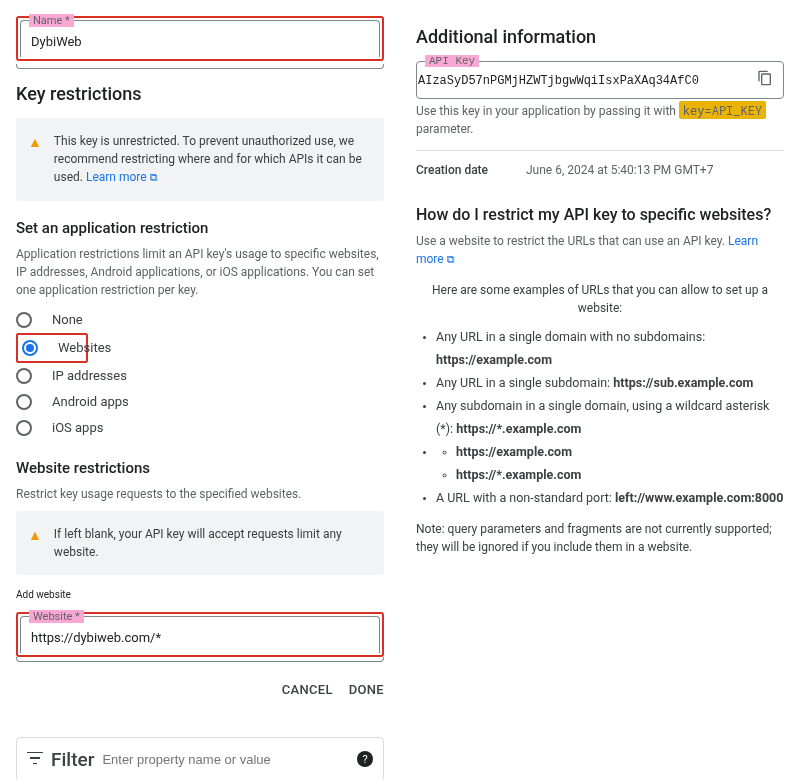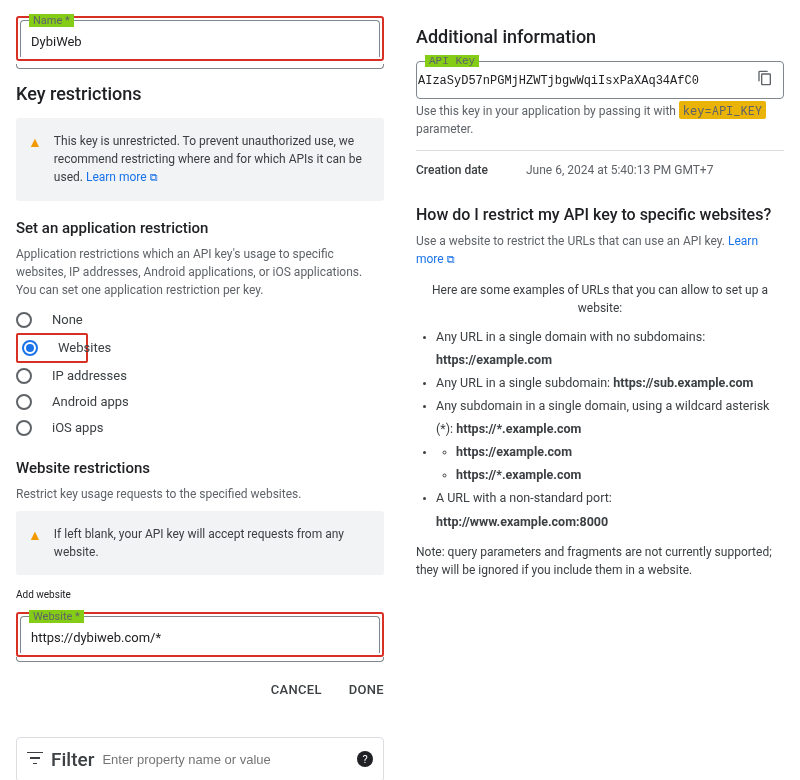--- a/index.html
+++ b/index.html
@@ -4,35 +4,35 @@
   <style>
     * { box-sizing: border-box; margin: 0; padding: 0; }
     body { font-family: Roboto, Arial, sans-serif; color: #202124; font-size: 13px; background: #fff; display: flex; }
     .col { padding: 16px; }
     .left { width: 400px; }
     .right { width: 400px; }
     h2 { font-size: 18px; font-weight: 500; margin: 10px 0 14px; }
     h3 { font-size: 15px; font-weight: 500; margin: 18px 0 8px; }
     h4 { font-size: 13px; font-weight: 500; margin: 0 0 6px; }
     .field-wrap { position: relative; border: 1px solid #80868b; border-radius: 4px; padding: 13px 10px 8px; margin-bottom: 14px; }
-    .field-label { position: absolute; top: -7px; left: 8px; background: #84cc16; padding: 0 4px; font-size: 11px; color: #5f6368; }
+    .field-label { position: absolute; top: -7px; left: 8px; background: #f9a8d4; padding: 0 4px; font-size: 11px; color: #5f6368; }
     .field-value { font-size: 13px; color: #202124; width: 100%; border: none; outline: none; font-family: inherit; }
     .desc { font-size: 12px; color: #5f6368; line-height: 1.5; margin-bottom: 8px; }
     .warning-box { background: #f1f3f4; padding: 14px 12px; display: flex; gap: 12px; font-size: 12px; color: #3c4043; line-height: 1.5; border-radius: 3px; margin-bottom: 8px; }
     .warning-icon { color: #f29900; font-size: 14px; flex-shrink: 0; }
     .link { color: #1a73e8; text-decoration: none; cursor: pointer; }
     .ext-icon { display: inline-block; margin-left: 3px; font-size: 11px; }
     .radio-group { margin-top: 8px; }
     .radio-row { display: flex; align-items: center; gap: 20px; padding: 5px 0; cursor: pointer; font-size: 13px; color: #3c4043; }
     .radio { width: 16px; height: 16px; border: 2px solid #5f6368; border-radius: 50%; display: inline-flex; align-items: center; justify-content: center; flex-shrink: 0; }
     .radio.checked { border-color: #1a73e8; }
     .radio.checked::after { content: ''; width: 8px; height: 8px; border-radius: 50%; background: #1a73e8; }
     .add-section { margin: 14px 0; }
     .add-section h4 { margin-bottom: 12px; font-weight: 400; font-size: 10px; }
-    .action-row { display: flex; justify-content: flex-end; gap: 27px; margin: 20px 0; font-size: 13px; font-weight: 500; }
+    .action-row { display: flex; justify-content: flex-end; gap: 16px; margin: 20px 0; font-size: 13px; font-weight: 500; }
     .text-btn { color: #3c4043; cursor: pointer; letter-spacing: 0.3px; }
     .filter-bar { border: 1px solid #dadce0; border-radius: 4px; padding: 10px; display: flex; align-items: center; gap: 8px; margin-top: 40px; }
     .filter-icon { font-size: 14px; font-weight: bold; color: #3c4043; }
     .filter-label { font-size: 19px; font-weight: 500; color: #3c4043; }
     .filter-input { border: none; outline: none; flex: 1; font-size: 13px; color: #5f6368; }
     .help-circle { width: 16px; height: 16px; border-radius: 50%; background: #202124; color: #fff; display: flex; align-items: center; justify-content: center; font-size: 11px; cursor: pointer; }
     .table-head { display: flex; background: #f1f3f4; padding: 8px 10px; font-size: 12px; color: #5f6368; }
     .apikey-wrap { position: relative; border: 1px solid #80868b; border-radius: 4px; padding: 12px 38px 10px 1px; margin-bottom: 2px; font-family: Liberation Mono, monospace; font-size: 12px; }
     .copy-icon { position: absolute; right: 10px; top: 50%; transform: translateY(-50%); cursor: pointer; font-size: 14px; color: #5f6368; }
     .kvrow { display: flex; padding: 12px 0 8px; border-top: 1px solid #dadce0; margin-top: 12px; font-size: 12px; }
@@ -62,21 +62,21 @@
   <h2>Key restrictions</h2>
   <div class="warning-box">
     <span class="warning-icon">▲</span>
     <div>
       <span>This key is unrestricted. To prevent unauthorized use, we recommend restricting where and for which APIs it can be used. </span>
       <a class="link"><span>Learn more</span><span class="ext-icon">⧉</span></a>
     </div>
   </div>
 
   <h3>Set an application restriction</h3>
-  <p class="desc">Application restrictions which an API key's usage to specific websites, IP addresses, Android applications, or iOS applications. You can set one application restriction per key.</p>
+  <p class="desc">Application restrictions limit an API key's usage to specific websites, IP addresses, Android applications, or iOS applications. You can set one application restriction per key.</p>
 
   <div class="radio-group">
     <div class="radio-row">
         <span class="radio"></span>
         <span>None</span>
       </div>
     <div class="highlight-row">
       <div class="radio-row" style="width:60px;">
           <span class="radio checked"></span>
           <span>Websites</span>
@@ -94,21 +94,21 @@
         <span class="radio"></span>
         <span>iOS apps</span>
       </div>
   </div>
 
   <h3>Website restrictions</h3>
   <p class="desc">Restrict key usage requests to the specified websites.</p>
 
   <div class="warning-box">
     <span class="warning-icon">▲</span>
-    <div>If left blank, your API key will accept requests from any website.</div>
+    <div>If left blank, your API key will accept requests limit any website.</div>
   </div>
 
   <div class="add-section">
     <h4>Add website</h4>
     <div class="highlight-box" style="display:block;">
       <div class="field-wrap" style="margin-bottom:0; border-radius:4px 4px 0 0; border-bottom:0;">
         <span class="field-label">Website *</span>
         <input class="field-value" value="https://dybiweb.com/*" style="">
       </div>
     </div>
@@ -170,17 +170,17 @@
   <ul class="ex">
     <li><span>Any URL in a single domain with no subdomains: </span><b>https://example.com</b></li>
     <li><span>Any URL in a single subdomain: </span><b>https://sub.example.com</b></li>
     <li><span>Any subdomain in a single domain, using a wildcard asterisk (*): </span><b>https://*.example.com</b></li>
     <li>
       <ul>
         <li><b>https://example.com</b></li>
         <li><b>https://*.example.com</b></li>
       </ul>
     </li>
-    <li><span>A URL with a non-standard port: </span><b>http://www.example.com:8000</b></li>
+    <li><span>A URL with a non-standard port: </span><b>left://www.example.com:8000</b></li>
   </ul>
 
   <p class="desc" style="color:#3c4043; margin-top:10px;">Note: query parameters and fragments are not currently supported; they will be ignored if you include them in a website.</p>
 </div>
 
 </body></html>

